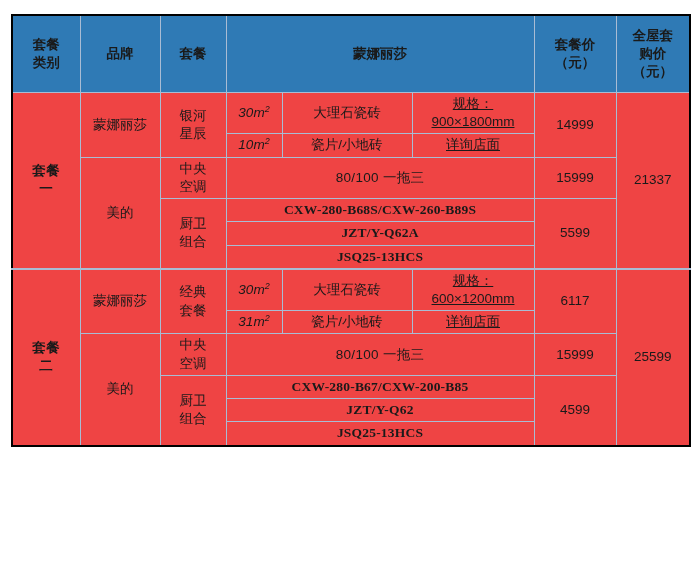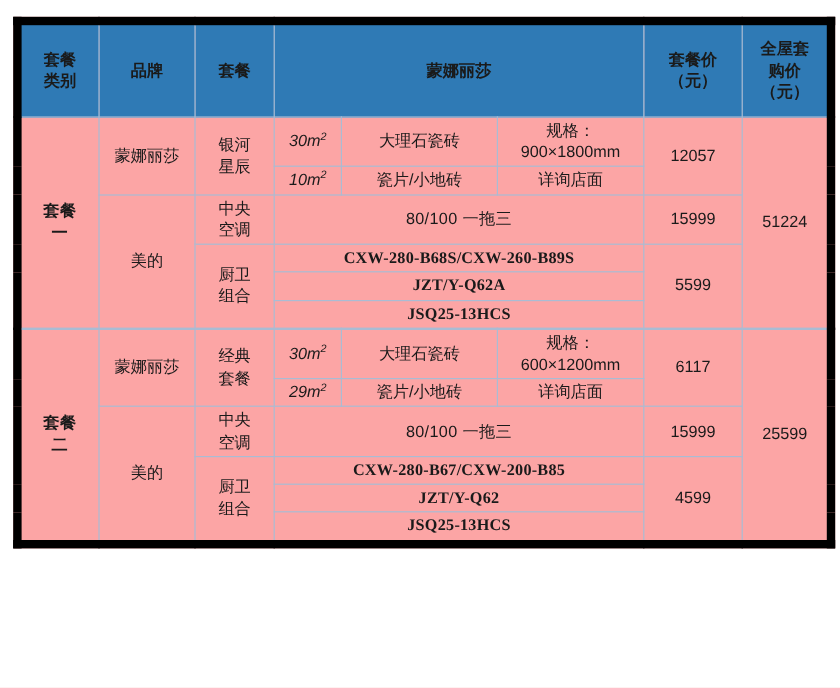--- a/index.html
+++ b/index.html
@@ -18,22 +18,22 @@
     position: relative;
     width: 700px;
     height: 573px;
     box-sizing: border-box;
     padding: 14px 11px 12px 11px;
   }
   table.pkg {
     border-collapse: collapse;
     table-layout: fixed;
     width: 678px;
-    border: 7px solid #000000;
-    background: #fca5a5;
+    border: 2px solid #000000;
+    background: #ef4444;
   }
   table.pkg td, table.pkg th {
     border: 1px solid #a9bcd4;
     text-align: center;
     vertical-align: middle;
     padding: 2px 3px;
     line-height: 1.35;
     font-size: 13.5px;
     color: #1a1a1a;
     word-break: break-all;
@@ -68,20 +68,21 @@
   td.area {
     font-size: 13px;
     width: 56px;
     font-style: italic;
   }
   td.prod {
     font-size: 14px;
   }
   td.spec {
     font-size: 13px;
+    text-decoration: underline;
   }
   td.model {
     font-family: "Liberation Serif", "DejaVu Serif", serif;
     font-size: 13.5px;
     letter-spacing: 0.2px;
     font-weight: bold;
   }
   td.ac {
     font-size: 14px;
     letter-spacing: 0.3px;
@@ -157,24 +158,24 @@
           <span>30</span><span>m</span><span class="sup">2</span>
         </td>
         <td class="prod">
           <span>大理石瓷砖</span>
         </td>
         <td class="spec">
           <span class="two-line">规格：</span>
           <span class="two-line">900×1800mm</span>
         </td>
         <td class="price" rowspan="2">
-          <span>12057</span>
+          <span>14999</span>
         </td>
         <td class="total" rowspan="6">
-          <span>51224</span>
+          <span>21337</span>
         </td>
       </tr>
 
       <tr>
         <td class="area">
           <span>10</span><span>m</span><span class="sup">2</span>
         </td>
         <td class="prod">
           <span>瓷片/小地砖</span>
         </td>
@@ -247,21 +248,21 @@
         <td class="price band" rowspan="2">
           <span>6117</span>
         </td>
         <td class="total band" rowspan="6">
           <span>25599</span>
         </td>
       </tr>
 
       <tr>
         <td class="area">
-          <span>29</span><span>m</span><span class="sup">2</span>
+          <span>31</span><span>m</span><span class="sup">2</span>
         </td>
         <td class="prod">
           <span>瓷片/小地砖</span>
         </td>
         <td class="spec">
           <span>详询店面</span>
         </td>
       </tr>
 
       <tr>

